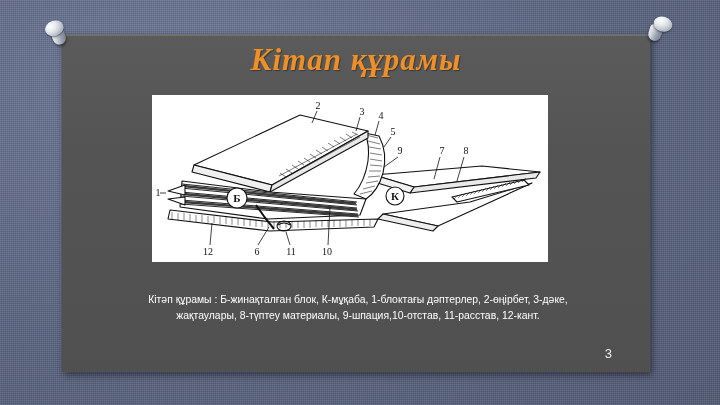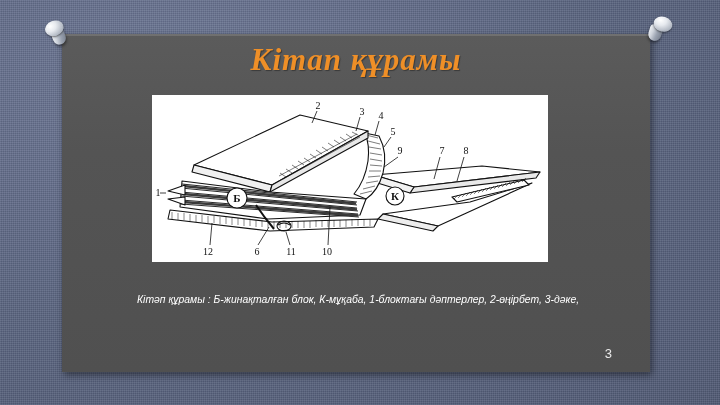--- a/index.html
+++ b/index.html
@@ -102,21 +102,20 @@
   #diagram { display: block; width: 100%; height: 100%; }
 
   
   #caption {
     position: absolute;
     left: 18px;
     top: 258px;
     width: 556px;
     text-align: center;
     font-family: "Liberation Sans", sans-serif;
-    font-style: italic;
     font-size: 10.4px;
     line-height: 15.8px;
     color: #ffffff;
   }
 
   
   #page-number {
     position: absolute;
     right: 38px;
     top: 312px;
@@ -304,20 +303,21 @@
 
         <g font-family="Liberation Serif, serif" font-size="11" font-weight="bold" fill="#111111" text-anchor="middle">
           <text x="85" y="107">Б</text>
           <text x="243" y="105">К</text>
         </g>
       </svg>
     </div>
 
     <div id="caption">
       <div>Кітәп құрамы : Б-жинақталған блок, К-мұқаба, 1-блоктағы дәптерлер, 2-өңірбет, 3-дәке,</div>
+      <div>жақтаулары, 8-түптеу материалы, 9-шпация,10-отстав, 11-расстав, 12-кант.</div>
     </div>
 
     <div id="page-number">3</div>
   </div>
 
   <div class="pin" id="pin-left">
     <div class="pin-body"></div>
     <div class="pin-head"></div>
   </div>
 

